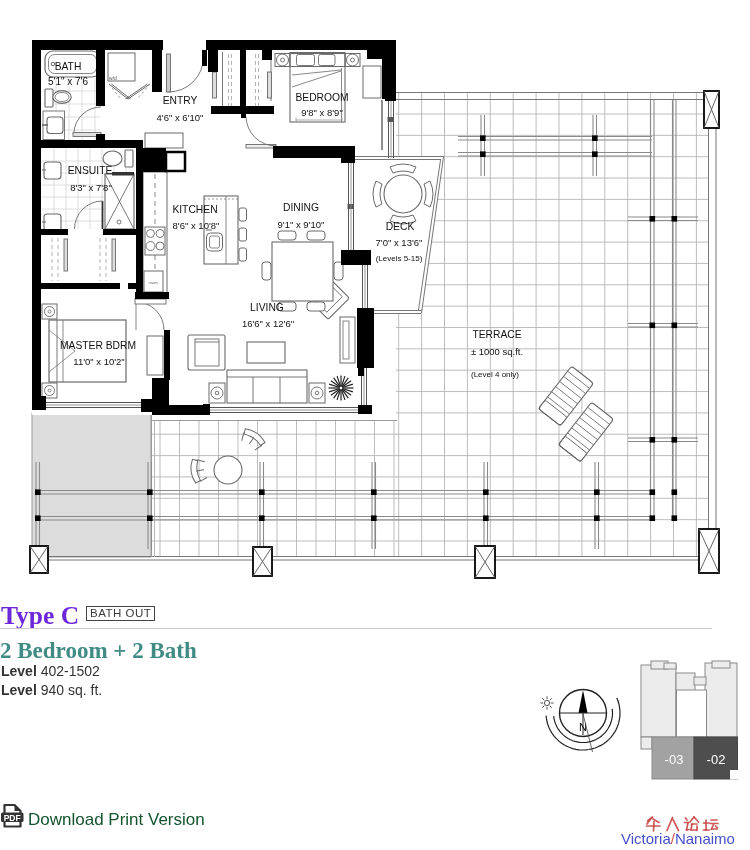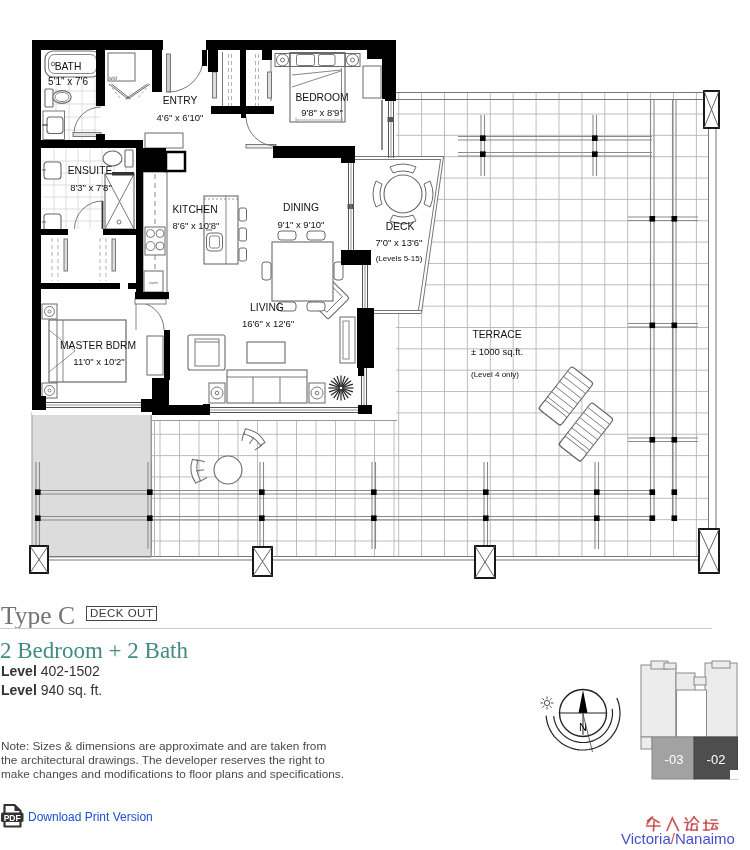--- a/index.html
+++ b/index.html
@@ -1,24 +1,24 @@
 <!DOCTYPE html>
 <html><head><meta charset="utf-8">
 <style>
 html,body{margin:0;padding:0;background:#fff;width:750px;height:850px;overflow:hidden}
 #page{position:relative;width:750px;height:814px;font-family:"Liberation Sans", sans-serif}
 .serif{font-family:"Liberation Serif", serif}
-#typec{position:absolute;left:1px;top:601px;font-size:25.5px;color:#737373;font-weight:normal;letter-spacing:0px}
+#typec{position:absolute;left:1px;top:601px;font-size:25.5px;color:#6d28d9;font-weight:bold;letter-spacing:0px}
 #sold{position:absolute;left:86px;top:606px;border:1px solid #444;color:#3a3a3a;font-size:11.5px;padding:0px 3px 1px 3px;letter-spacing:0.5px}
 #rule{position:absolute;left:0;top:628px;width:712px;border-top:1.5px solid #ccc}
-#bb{position:absolute;left:0px;top:638px;font-size:23px;color:#418b85;font-weight:normal}
+#bb{position:absolute;left:0px;top:638px;font-size:23px;color:#418b85;font-weight:bold}
 #suites{position:absolute;left:1px;top:663px;font-size:14px;color:#333}
 #size{position:absolute;left:1px;top:682px;font-size:14px;color:#333}
 #note{position:absolute;left:1px;top:738.5px;font-size:11.8px;color:#4a4a4a;line-height:14.4px}
-#dl{position:absolute;left:28px;top:810px;font-size:12px;color:#1d4ed8}
+#dl{position:absolute;left:28px;top:810px;font-size:17px;color:#14532d}
 #wm2{position:absolute;left:621px;top:830px;font-size:15px;color:#2b36c3;opacity:.88;letter-spacing:0px}
 </style></head>
 <body>
 <div id="page">
 <svg width="750" height="850" viewBox="0 0 750 850" style="position:absolute;left:0;top:0">
 <defs>
 <clipPath id="clipR">
           <path d="M 396 92 L 709 92 L 709 556 L 396 556 Z"></path>
         </clipPath>
 <clipPath id="clipB">
@@ -539,20 +539,19 @@
 <line x1="711.5" y1="829.0" x2="717.0" y2="829.0" stroke="#c43c3c" stroke-width="1.7" stroke-linecap="round" opacity="0.85"></line>
 <line x1="715.5" y1="826.0" x2="717.5" y2="828.0" stroke="#c43c3c" stroke-width="1.7" stroke-linecap="round" opacity="0.85"></line>
 <g>
 <path d="M 4.5 805 L 14.5 805 L 20.5 811 L 20.5 826.5 L 4.5 826.5 Z" fill="#fff" stroke="#333" stroke-width="2.2" stroke-linejoin="round"></path>
 <path d="M 14.5 805 L 14.5 811 L 20.5 811 Z" fill="#333"></path>
 <rect x="1" y="812.5" width="22.5" height="9.5" rx="1.5" fill="#333"></rect>
 <text x="12.2" y="820.5" font-family="&quot;Liberation Sans&quot;, sans-serif" font-size="8.5" font-weight="bold" fill="#fff" text-anchor="middle">PDF</text>
 </g>
 </svg>
 <div id="typec" class="serif">Type C</div>
-<div id="sold">DECK OUT</div>
+<div id="sold">BATH OUT</div>
 <div id="rule"></div>
 <div id="bb" class="serif">2 Bedroom + 2 Bath</div>
 <div id="suites"><b>Level</b> 402-1502</div>
 <div id="size"><b>Level</b> 940 sq. ft.</div>
-<div id="note">Note: Sizes &amp; dimensions are approximate and are taken from<br>the architectural drawings. The developer reserves the right to<br>make changes and modifications to floor plans and specifications.</div>
 <div id="dl">Download Print Version</div>
 <div id="wm2">Victoria<span style="color:#c43c3c">/</span>Nanaimo</div>
 </div>
 </body></html>

